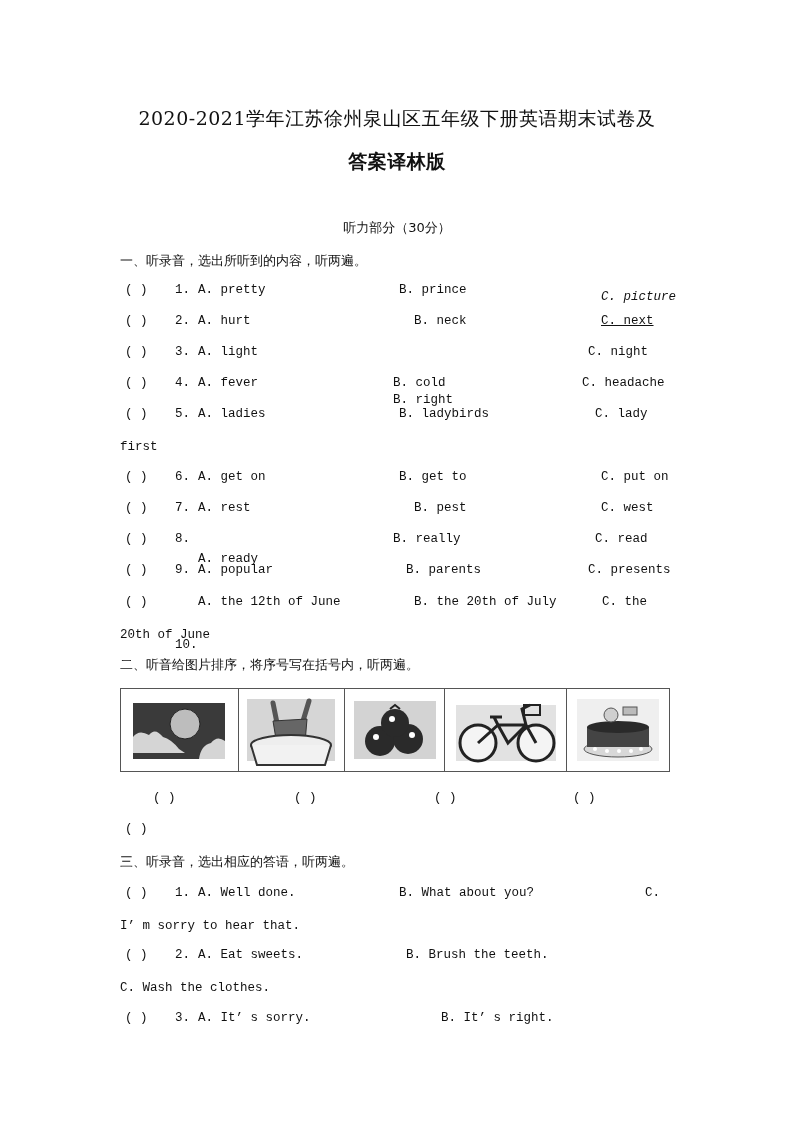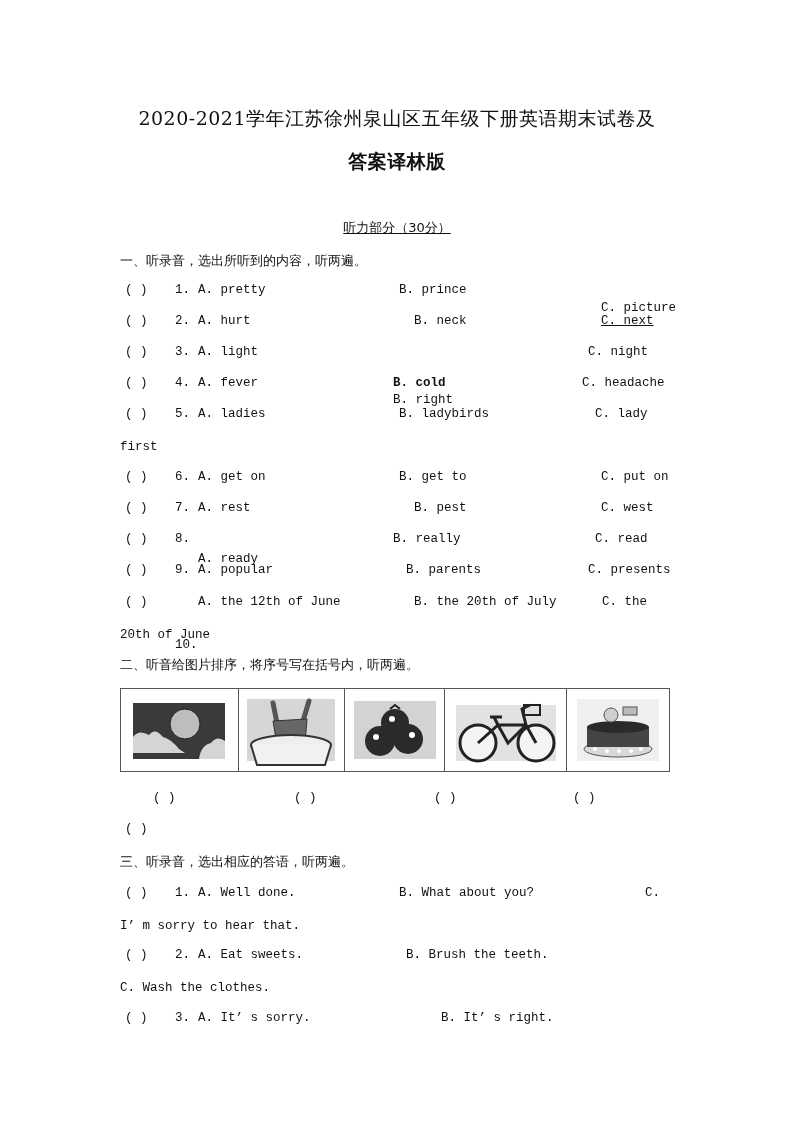--- a/index.html
+++ b/index.html
@@ -15,21 +15,21 @@
     }
     .t1 { top: 106px; }
     .t2 { top: 149px; font-weight: bold; }
     .line {
       position: absolute; font-size: 12.5px; white-space: nowrap;
       font-family: "Liberation Mono", "DejaVu Sans Mono", monospace;
     }
     .cn {
       font-family: "DejaVu Sans", sans-serif; font-size: 13px;
     }
-    .center { left: 0; width: 794px; text-align: center; text-decoration: underline; }
+    .center { left: 0; width: 794px; text-align: center; }
     .strip {
       position: absolute; left: 120px; top: 688px; width: 550px; height: 84px;
       border: 1.5px solid #555; box-sizing: border-box; display: flex;
       background: #fff;
     }
     .panel {
       height: 100%; border-right: 1.5px solid #555; box-sizing: border-box;
       display: flex; align-items: center; justify-content: center;
     }
     .panel:last-child { border-right: none; }
@@ -43,41 +43,41 @@
 
 <div class="line cn center" style="top:219px;">听力部分（30分）</div>
 
 <div class="line cn" style="left:120px; top:252px;">一、听录音，选出所听到的内容，听两遍。</div>
 
 <div>
   <span class="line" style="left:125px; top:283px;">(    )</span>
   <span class="line" style="left:175px; top:283px;">1.</span>
   <span class="line" style="left:198px; top:283px;">A. pretty</span>
   <span class="line" style="left:399px; top:283px;">B. prince</span>
-  <span class="line" style="left:601px; top:301px;">C. picture</span>
+  <span class="line" style="left:601px; top:290px;font-style:italic;">C. picture</span>
 </div>
 <div>
   <span class="line" style="left:125px; top:314px;">(    )</span>
   <span class="line" style="left:175px; top:314px;">2.</span>
   <span class="line" style="left:198px; top:314px;">A. hurt</span>
   <span class="line" style="left:414px; top:314px;">B. neck</span>
   <span class="line" style="left:601px; top:314px;text-decoration:underline;">C. next</span>
 </div>
 <div>
   <span class="line" style="left:125px; top:345px;">(    )</span>
   <span class="line" style="left:175px; top:345px;">3.</span>
   <span class="line" style="left:198px; top:345px;">A. light</span>
   <span class="line" style="left:393px; top:345px;margin-top:48px;">B. right</span>
   <span class="line" style="left:588px; top:345px;">C. night</span>
 </div>
 <div>
   <span class="line" style="left:125px; top:376px;">(    )</span>
   <span class="line" style="left:175px; top:376px;">4.</span>
   <span class="line" style="left:198px; top:376px;">A. fever</span>
-  <span class="line" style="left:393px; top:376px;font-weight:bold;">B. cold</span>
+  <span class="line" style="left:393px; top:376px;">B. cold</span>
   <span class="line" style="left:582px; top:376px;">C. headache</span>
 </div>
 <div>
   <span class="line" style="left:125px; top:407px;">(    )</span>
   <span class="line" style="left:175px; top:407px;">5.</span>
   <span class="line" style="left:198px; top:407px;">A. ladies</span>
   <span class="line" style="left:399px; top:407px;">B. ladybirds</span>
   <span class="line" style="left:595px; top:407px;">C. lady</span>
   <span class="line" style="left:120px; top:440px;">first</span>
 </div>

